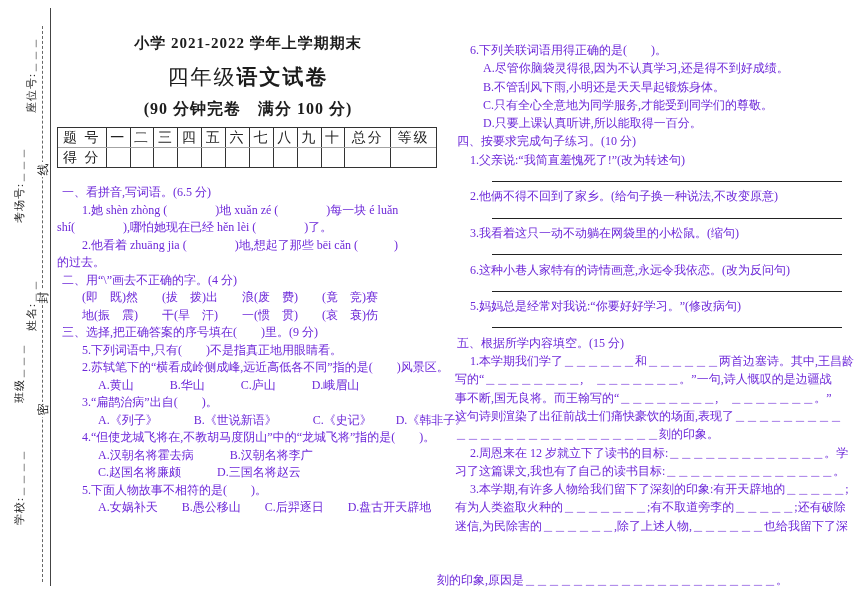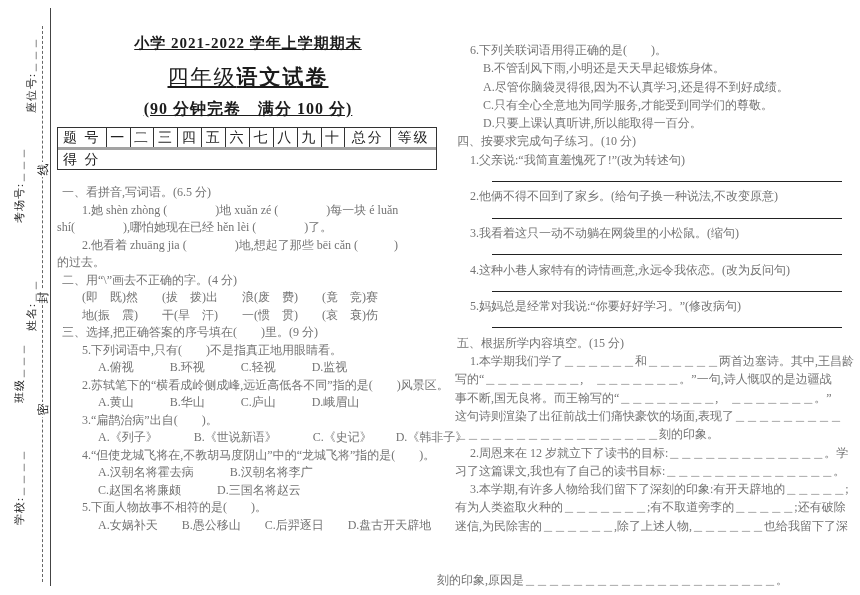--- a/index.html
+++ b/index.html
@@ -13,41 +13,41 @@
     position:absolute;transform:rotate(-90deg);transform-origin:0 0;
     white-space:nowrap;font-size:11px;letter-spacing:1px;color:#222;
   }
   .seal-dashed{position:absolute;left:42px;top:26px;height:556px;width:0;border-left:1px dashed #666;}
   .sealch{
     position:absolute;left:37px;transform:rotate(-90deg);transform-origin:0 0;
     background:#fff;font-size:12px;line-height:13px;width:15px;text-align:center;color:#222;
   }
   .border-line{position:absolute;left:50px;top:8px;height:578px;width:0;border-left:1px solid #444;}
   
-  .titles{position:absolute;left:57px;top:34px;width:382px;text-align:center;text-decoration:underline;}
+  .titles{position:absolute;left:57px;top:34px;width:382px;text-align:center;}
   .t1{font-size:15px;font-weight:bold;letter-spacing:1px;}
   .t2{font-size:21px;margin-top:10px;letter-spacing:2px;}
   .t2 .grade{font-weight:500;}
   .t2 .subject{font-weight:800;}
   .t3{font-size:16px;font-weight:bold;margin-top:8px;letter-spacing:1px;}
   
   .tbl{position:absolute;left:57px;top:127px;width:380px;border:1px solid #333;box-sizing:border-box;}
   .trow{display:flex;height:19px;}
-  .trow.r2{border-top:3px solid #a3a3a3;align-items:center;}
+  .trow.r2{border-top:1px solid #a3a3a3;}
   .tcell{
     box-sizing:border-box;border-left:1px solid #333;
     display:flex;align-items:center;justify-content:center;
     font-size:14px;letter-spacing:2px;color:#222;
   }
   .tcell:first-child{border-left:none;}
   
   .col{position:absolute;font-size:12px;}
   .L{left:57px;top:184px;width:390px;}
   .R{left:437px;top:41px;width:412px;}
-  .ln{white-space:nowrap;color:#737373;}
+  .ln{white-space:nowrap;color:#6d28d9;}
   .L .ln{height:17.5px;line-height:17.5px;}
   .R .ln{height:18.3px;line-height:18.3px;}
   .L .h{padding-left:5px;}
   .L .q{padding-left:25px;}
   .L .o{padding-left:41px;}
   .L .c{padding-left:0;}
   .R .h{padding-left:20px;}
   .R .q{padding-left:33px;}
   .R .o{padding-left:46px;}
   .R .c{padding-left:18px;}
@@ -115,51 +115,50 @@
     <div class="ln h">一、看拼音,写词语。(6.5 分)</div>
     <div class="ln q">1.她 shèn zhòng (　　　　)地 xuǎn zé (　　　　)每一块 é luǎn</div>
     <div class="ln c">shí(　　　　),哪怕她现在已经 hěn lèi (　　　　)了。</div>
     <div class="ln q">2.他看着 zhuāng jia (　　　　)地,想起了那些 bēi cǎn (　　　)</div>
     <div class="ln c">的过去。</div>
     <div class="ln h">二、用“\”画去不正确的字。(4 分)</div>
     <div class="ln q">(即　既)然　　(拔　拨)出　　浪(废　费)　　(竟　竞)赛</div>
     <div class="ln q">地(振　震)　　干(旱　汗)　　一(惯　贯)　　(哀　衰)伤</div>
     <div class="ln h">三、选择,把正确答案的序号填在(　　)里。(9 分)</div>
     <div class="ln q">5.下列词语中,只有(　　)不是指真正地用眼睛看。</div>
-    <div class="ln o">A.俯视　　　B.环视　　　C.轻视　　　D.监视</div>
     <div class="ln q">2.苏轼笔下的“横看成岭侧成峰,远近高低各不同”指的是(　　)风景区。</div>
     <div class="ln o">A.黄山　　　B.华山　　　C.庐山　　　D.峨眉山</div>
     <div class="ln q">3.“扁鹊治病”出自(　　)。</div>
     <div class="ln o">A.《列子》　　　B.《世说新语》　　　C.《史记》　　D.《韩非子》</div>
     <div class="ln q">4.“但使龙城飞将在,不教胡马度阴山”中的“龙城飞将”指的是(　　)。</div>
     <div class="ln o">A.汉朝名将霍去病　　　B.汉朝名将李广</div>
     <div class="ln o">C.赵国名将廉颇　　　D.三国名将赵云</div>
     <div class="ln q">5.下面人物故事不相符的是(　　)。</div>
     <div class="ln o">A.女娲补天　　B.愚公移山　　C.后羿逐日　　D.盘古开天辟地</div>
   </div>
 <div class="col R" id="right-col">
     <div class="ln q">6.下列关联词语用得正确的是(　　)。</div>
+    <div class="ln o">A.尽管你脑袋灵得很,因为不认真学习,还是得不到好成绩。</div>
     <div class="ln o">B.不管刮风下雨,小明还是天天早起锻炼身体。</div>
-    <div class="ln o">A.尽管你脑袋灵得很,因为不认真学习,还是得不到好成绩。</div>
     <div class="ln o">C.只有全心全意地为同学服务,才能受到同学们的尊敬。</div>
     <div class="ln o">D.只要上课认真听讲,所以能取得一百分。</div>
     <div class="ln h">四、按要求完成句子练习。(10 分)</div>
     <div class="ln q">1.父亲说:“我简直羞愧死了!”(改为转述句)</div>
     <div class="ln r">
       <div class="rule"></div>
     </div>
     <div class="ln q">2.他俩不得不回到了家乡。(给句子换一种说法,不改变原意)</div>
     <div class="ln r">
       <div class="rule"></div>
     </div>
     <div class="ln q">3.我看着这只一动不动躺在网袋里的小松鼠。(缩句)</div>
     <div class="ln r">
       <div class="rule"></div>
     </div>
-    <div class="ln q">4.这种小巷人家特有的诗情画意,永远令我依恋。(改为反问句)</div>
+    <div class="ln q">6.这种小巷人家特有的诗情画意,永远令我依恋。(改为反问句)</div>
     <div class="ln r">
       <div class="rule"></div>
     </div>
     <div class="ln q">5.妈妈总是经常对我说:“你要好好学习。”(修改病句)</div>
     <div class="ln r">
       <div class="rule"></div>
     </div>
     <div class="ln h">五、根据所学内容填空。(15 分)</div>
     <div class="ln q">1.本学期我们学了＿＿＿＿＿＿和＿＿＿＿＿＿两首边塞诗。其中,王昌龄</div>
     <div class="ln c">写的“＿＿＿＿＿＿＿＿,　＿＿＿＿＿＿＿。”一句,诗人慨叹的是边疆战</div>

